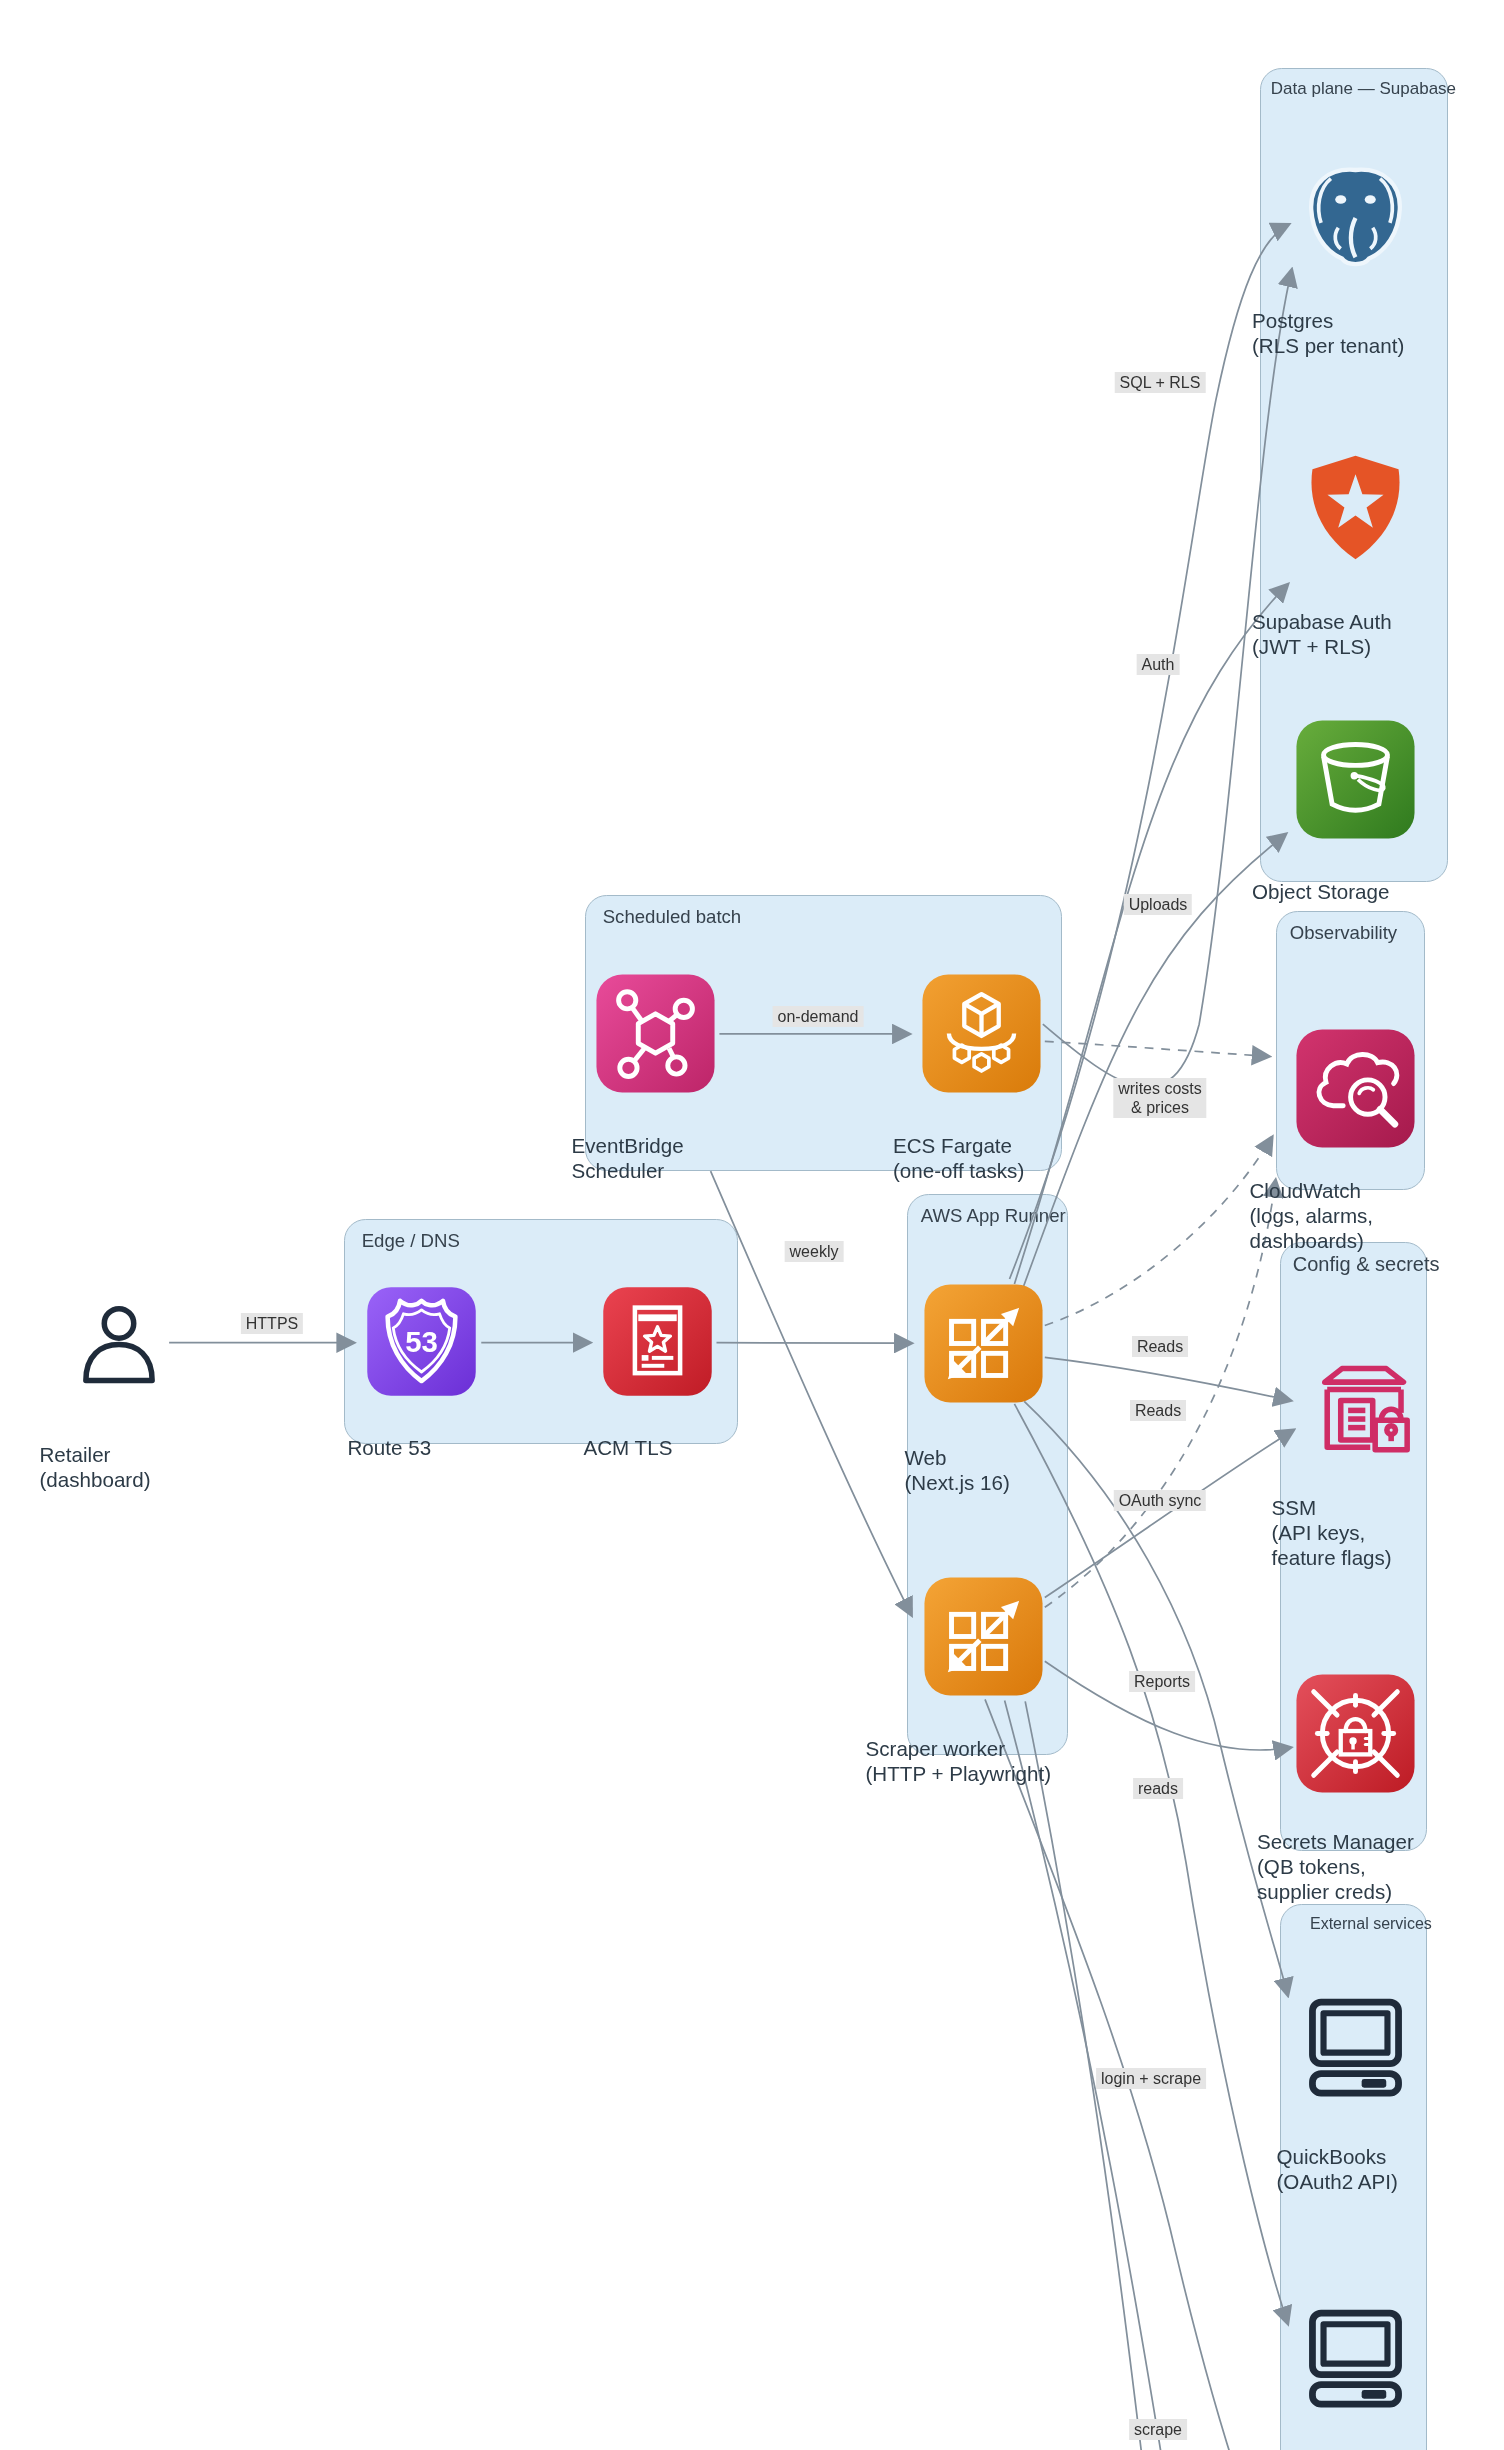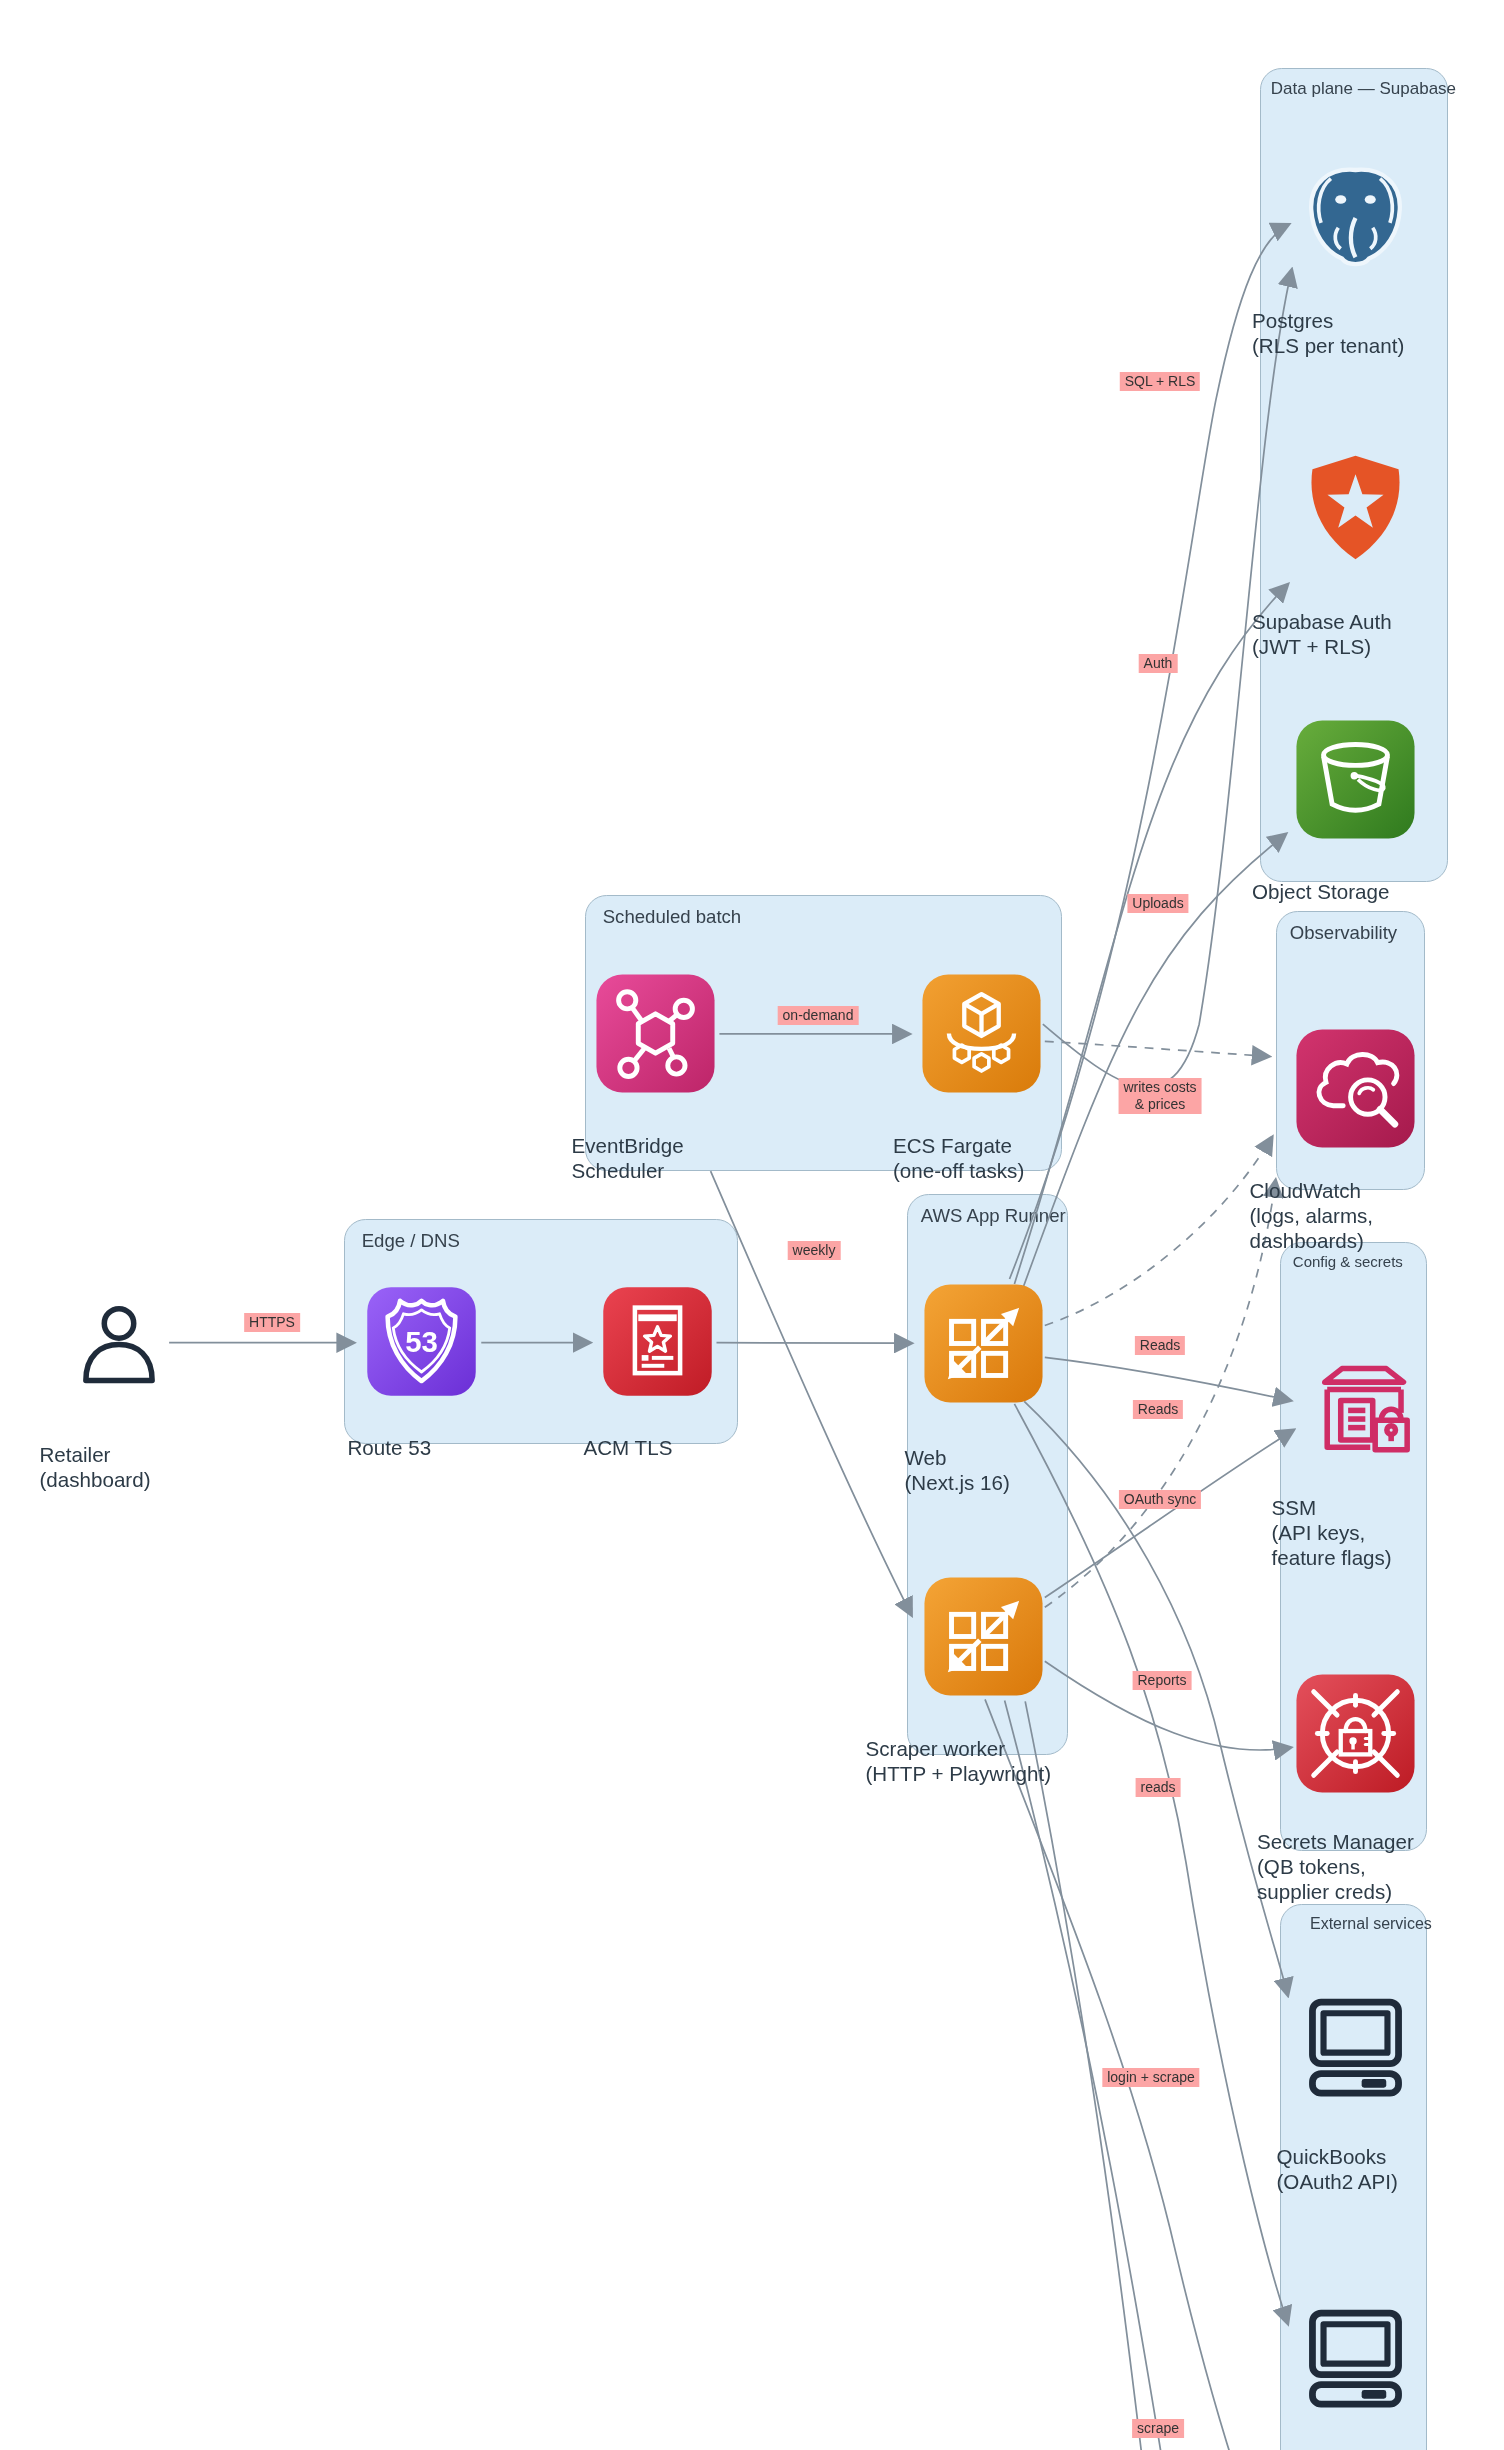--- a/index.html
+++ b/index.html
@@ -5,22 +5,22 @@
   html,body{margin:0;padding:0;background:#ffffff;}
   #canvas{position:relative;width:1505px;height:3540px;background:#ffffff;
           font-family:"Liberation Sans",sans-serif;overflow:hidden;}
   .group{position:absolute;background:#dbecf8;border:1.5px solid #a3bac9;border-radius:21.6px;z-index:1;}
   .gtitle{position:absolute;left:16.7px;top:9.8px;font-size:18.6px;color:#36424d;white-space:nowrap;z-index:2;}
   #edges{position:absolute;left:0;top:0;z-index:3;}
   .icon{position:absolute;z-index:4;}
   .nlabel{position:absolute;transform:translateX(-50%);text-align:left;font-size:20.6px;
           line-height:1.22;color:#2d3b47;white-space:pre-line;z-index:5;}
   .nlabel .sub{display:block;}
-  .elabel{position:absolute;transform:translateX(-50%);text-align:center;font-size:14px;
-          line-height:1.2;color:#333333;background:#fca5a5;padding:1px 4.9px;white-space:pre-line;z-index:6;}
+  .elabel{position:absolute;transform:translateX(-50%);text-align:center;font-size:16px;
+          line-height:1.2;color:#333333;background:#e5e5e5;padding:1px 4.9px;white-space:pre-line;z-index:6;}
 </style>
 </head>
 <body>
 
 <div id="canvas">
 
   <div class="group" style="left:585px;top:895px;width:475px;height:274px">
     <div class="gtitle">Scheduled batch</div>
   </div>
   <div class="group" style="left:344px;top:1219px;width:392px;height:223px">
@@ -29,21 +29,21 @@
   <div class="group" style="left:907px;top:1194px;width:159px;height:559px">
     <div class="gtitle" style="left:12.7px">AWS App Runner</div>
   </div>
   <div class="group" style="left:1260px;top:68px;width:186px;height:812px">
     <div class="gtitle" style="left:9.8px;font-size:17px">Data plane — Supabase</div>
   </div>
   <div class="group" style="left:1276px;top:911px;width:147px;height:277px">
     <div class="gtitle" style="left:12.7px">Observability</div>
   </div>
   <div class="group" style="left:1280px;top:1242px;width:145px;height:607px">
-    <div class="gtitle" style="left:11.8px;font-size:15px">Config &amp; secrets</div>
+    <div class="gtitle" style="left:11.8px;font-size:20px">Config &amp; secrets</div>
   </div>
   <div class="group" style="left:1280px;top:1904px;width:145px;height:1564px">
     <div class="gtitle" style="left:29px;font-size:16px">External services</div>
   </div>
 
   <svg id="edges" width="1505" height="3540" viewBox="0 0 3071 7224">
     <defs>
       <marker id="ah" viewBox="0 0 10 10" refX="8.5" refY="5" markerWidth="12" markerHeight="12" orient="auto">
         <path d="M0,0 L10,5 L0,10 Z" fill="#828f9b"></path>
       </marker>

